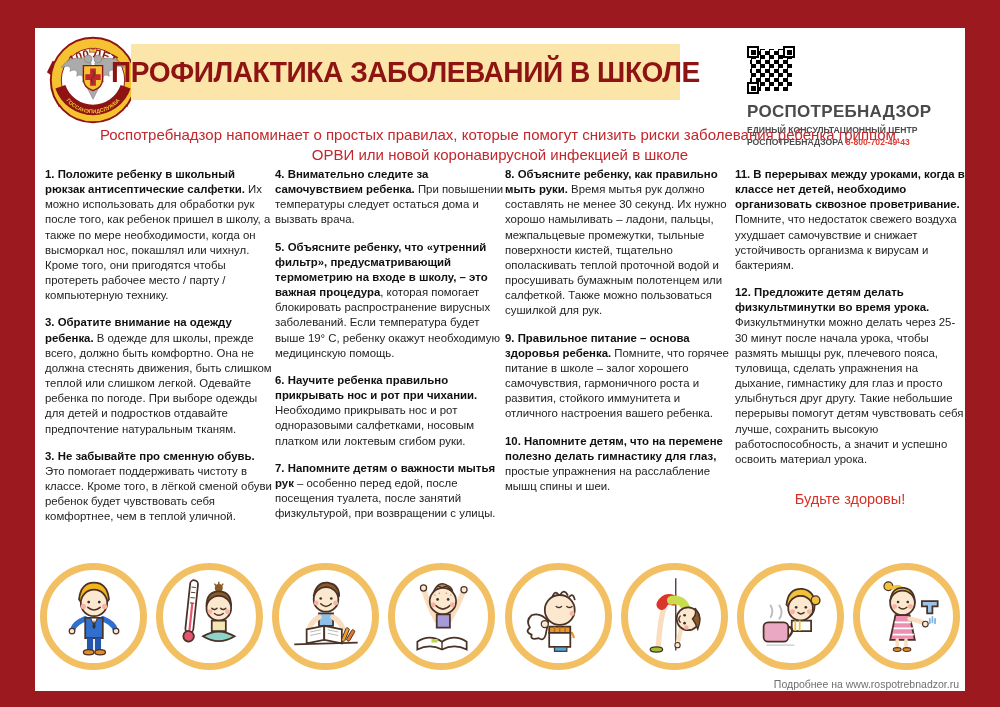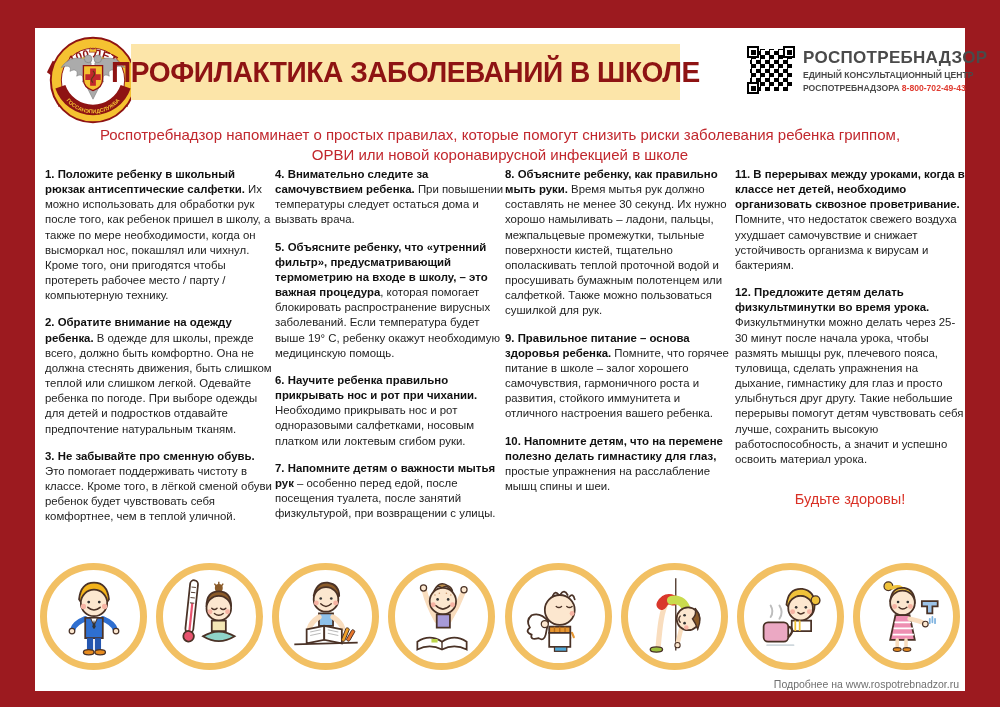--- a/index.html
+++ b/index.html
@@ -5,21 +5,21 @@
   html,body{margin:0;padding:0;}
   body{width:1000px;height:707px;font-family:"Liberation Sans",sans-serif;}
   .page{position:relative;width:1000px;height:707px;background:#9c1a1f;overflow:hidden;}
   .sheet{position:absolute;left:35px;top:28px;width:930px;height:663px;background:#ffffff;}
 
   
   .logo{position:absolute;left:10px;top:4px;width:96px;height:96px;}
   .banner{position:absolute;left:96px;top:16px;width:549px;height:56px;background:#fce5a9;
           display:flex;align-items:center;justify-content:center;}
   .banner .title{font-size:29px;font-weight:bold;color:#8e1313;letter-spacing:-0.5px;transform:scaleX(0.97);white-space:nowrap;}
-  .agency{position:absolute;left:712px;top:18px;width:215px;display:flex;gap:8px;}
+  .agency{position:absolute;left:712px;top:18px;width:215px;display:flex;gap:8px;flex-direction:column;}
   .qr{position:relative;width:48px;height:48px;flex:0 0 48px;
       background:conic-gradient(#000 25%,#fff 0 50%,#000 0 75%,#fff 0) 0 0/9px 9px;outline:3px solid #fff;outline-offset:-3px;}
   .qr .f{position:absolute;width:12px;height:12px;border:2.5px solid #000;background:#fff;box-sizing:border-box;}
   .qr .f::after{content:"";position:absolute;inset:1.5px;background:#000;}
   .qr .f1{left:0;top:0;} .qr .f2{right:0;top:0;} .qr .f3{left:0;bottom:0;}
   .agency-text{display:flex;flex-direction:column;justify-content:center;}
   .agency-name{font-size:17px;font-weight:600;color:#4a4a4a;letter-spacing:0.3px;white-space:nowrap;}
   .agency-line{font-size:8.6px;font-weight:bold;color:#4a4a4a;margin-top:2.5px;white-space:nowrap;}
   .agency-phone{color:#e03c31;}
 
@@ -99,21 +99,21 @@
       </div>
     </div>
 
     <div class="subtitle">
       <div class="inner">Роспотребнадзор напоминает о простых правилах, которые помогут снизить риски заболевания ребенка гриппом, ОРВИ или новой коронавирусной инфекцией в школе</div>
     </div>
 
     <div class="columns">
       <div class="col">
         <div class="tip"><span class="lead">1. Положите ребенку в школьный рюкзак антисептические салфетки.</span><span> Их можно использовать для обработки рук после того, как ребенок пришел в школу, а также по мере необходимости, когда он высморкал нос, покашлял или чихнул. Кроме того, они пригодятся чтобы протереть рабочее место / парту / компьютерную технику.</span></div>
-        <div class="tip"><span class="lead">2. Обратите внимание на одежду ребенка.</span><span> В одежде для школы, прежде всего, должно быть комфортно. Она не должна стеснять движения, быть слишком теплой или слишком легкой. Одевайте ребенка по погоде. При выборе одежды для детей и подростков отдавайте предпочтение натуральным тканям.</span></div>
+        <div class="tip"><span class="lead">3. Обратите внимание на одежду ребенка.</span><span> В одежде для школы, прежде всего, должно быть комфортно. Она не должна стеснять движения, быть слишком теплой или слишком легкой. Одевайте ребенка по погоде. При выборе одежды для детей и подростков отдавайте предпочтение натуральным тканям.</span></div>
         <div class="tip"><span class="lead">3. Не забывайте про сменную обувь.</span><span> Это помогает поддерживать чистоту в классе. Кроме того, в лёгкой сменой обуви ребенок будет чувствовать себя комфортнее, чем в теплой уличной.</span></div>
       </div>
       <div class="col">
         <div class="tip"><span class="lead">4. Внимательно следите за самочувствием ребенка.</span><span> При повышении температуры следует остаться дома и вызвать врача.</span></div>
         <div class="tip"><span class="lead">5. Объясните ребенку, что «утренний фильтр», предусматривающий термометрию на входе в школу, – это важная процедура</span><span>, которая помогает блокировать распространение вирусных заболеваний. Если температура будет выше 19° С, ребенку окажут необходимую медицинскую помощь.</span></div>
         <div class="tip"><span class="lead">6. Научите ребенка правильно прикрывать нос и рот при чихании.</span><span> Необходимо прикрывать нос и рот одноразовыми салфетками, носовым платком или локтевым сгибом руки.</span></div>
         <div class="tip"><span class="lead">7. Напомните детям о важности мытья рук</span><span> – особенно перед едой, после посещения туалета, после занятий физкультурой, при возвращении с улицы.</span></div>
       </div>
       <div class="col">
         <div class="tip"><span class="lead">8. Объясните ребенку, как правильно мыть руки.</span><span> Время мытья рук должно составлять не менее 30 секунд. Их нужно хорошо намыливать – ладони, пальцы, межпальцевые промежутки, тыльные поверхности кистей, тщательно ополаскивать теплой проточной водой и просушивать бумажным полотенцем или салфеткой. Также можно пользоваться сушилкой для рук.</span></div>

